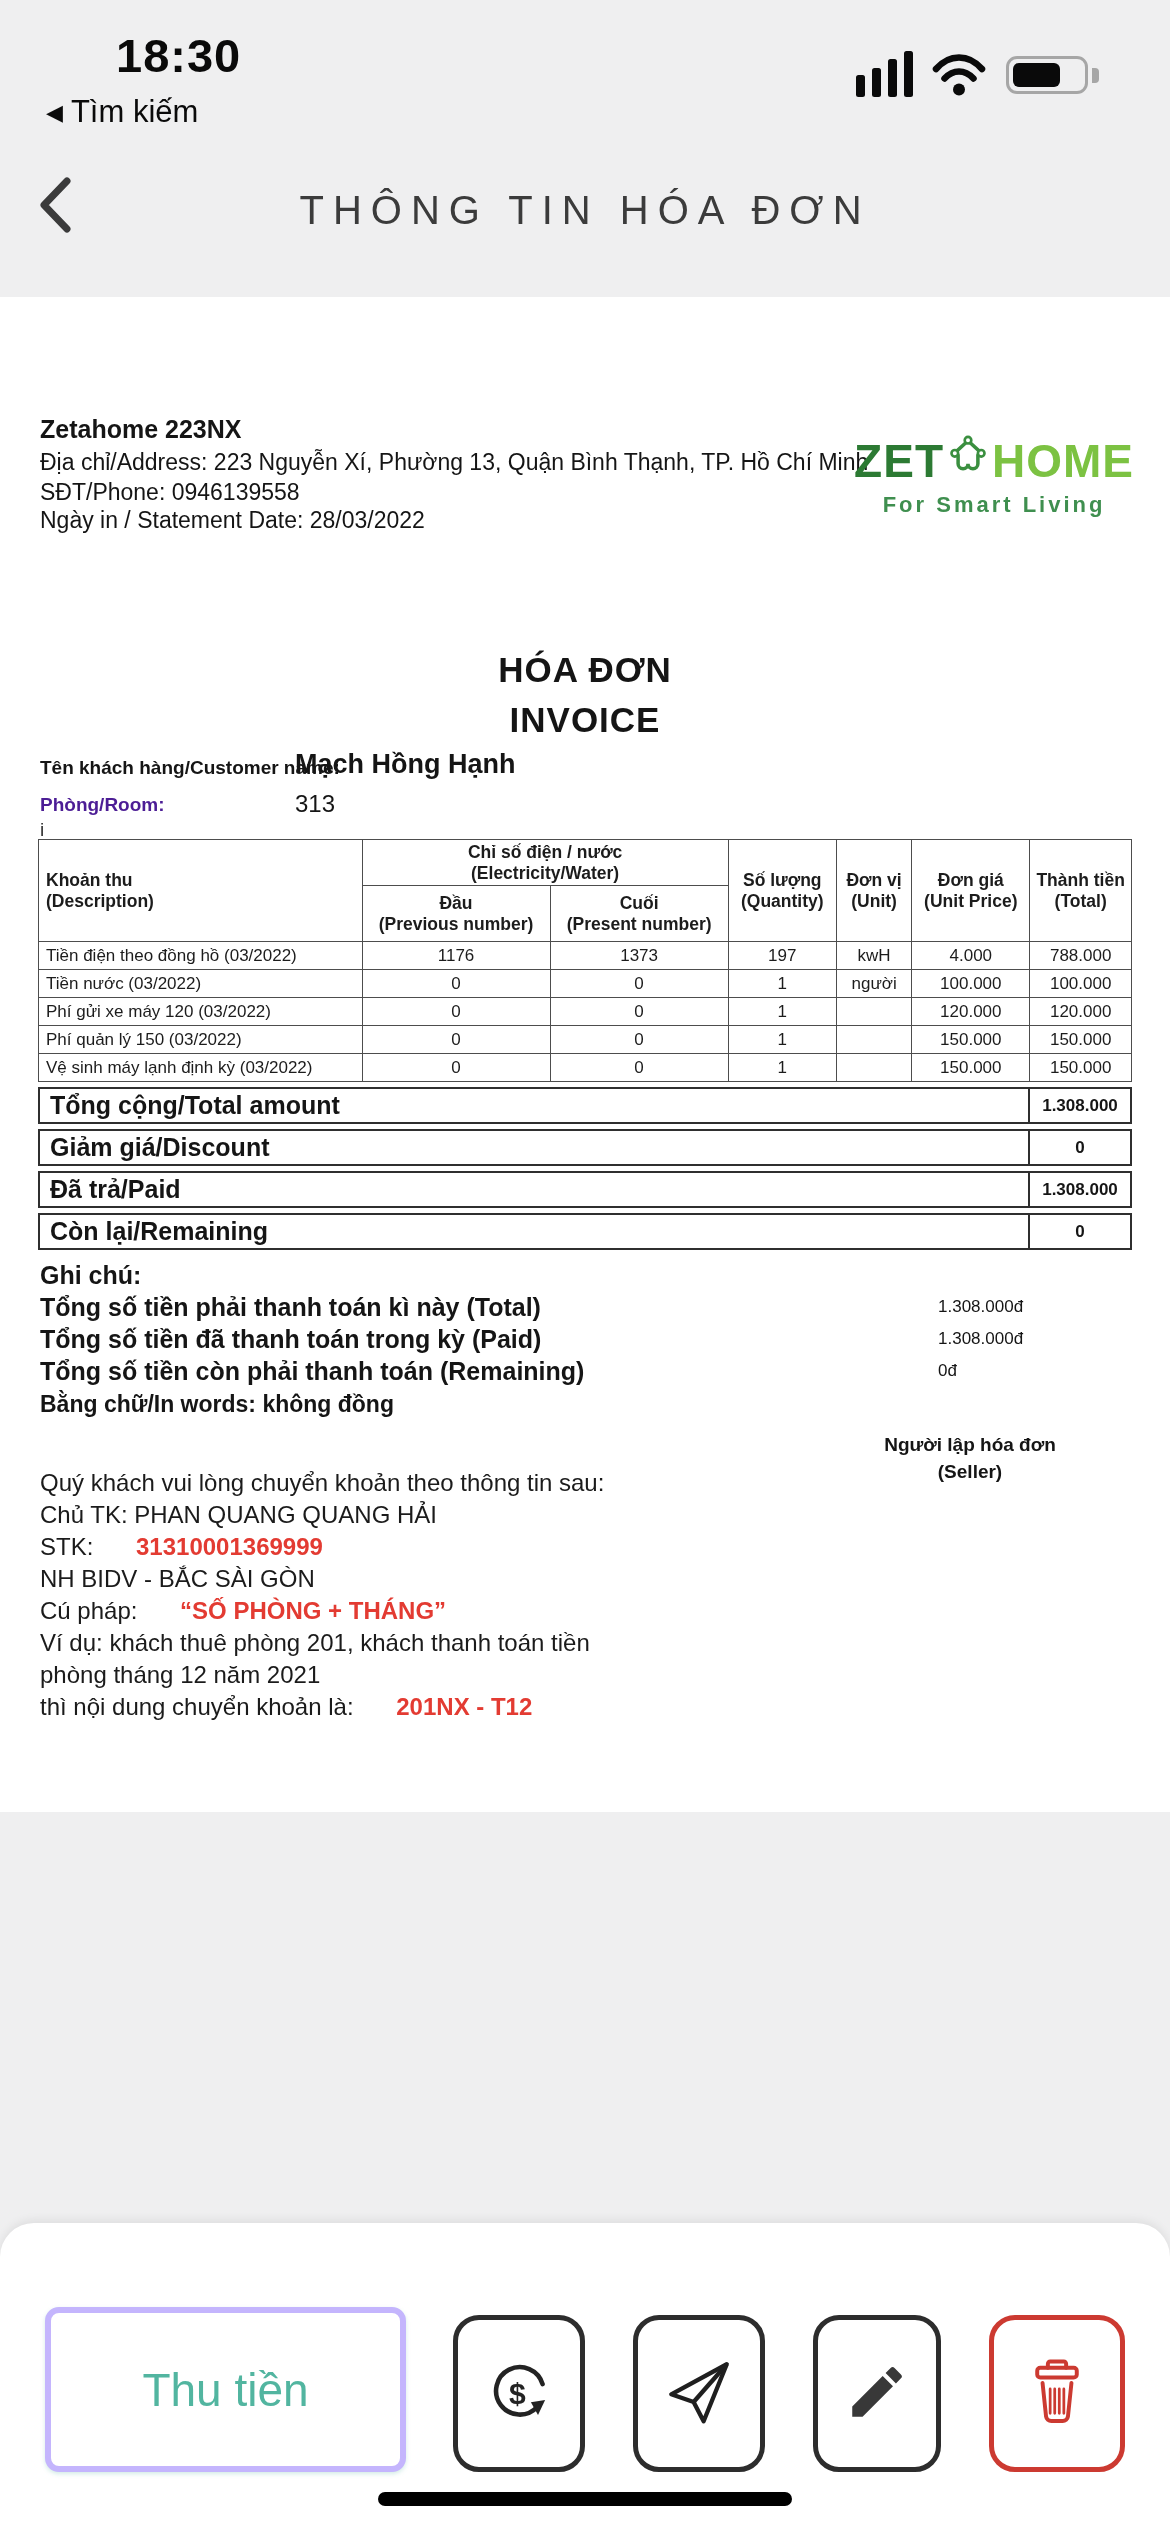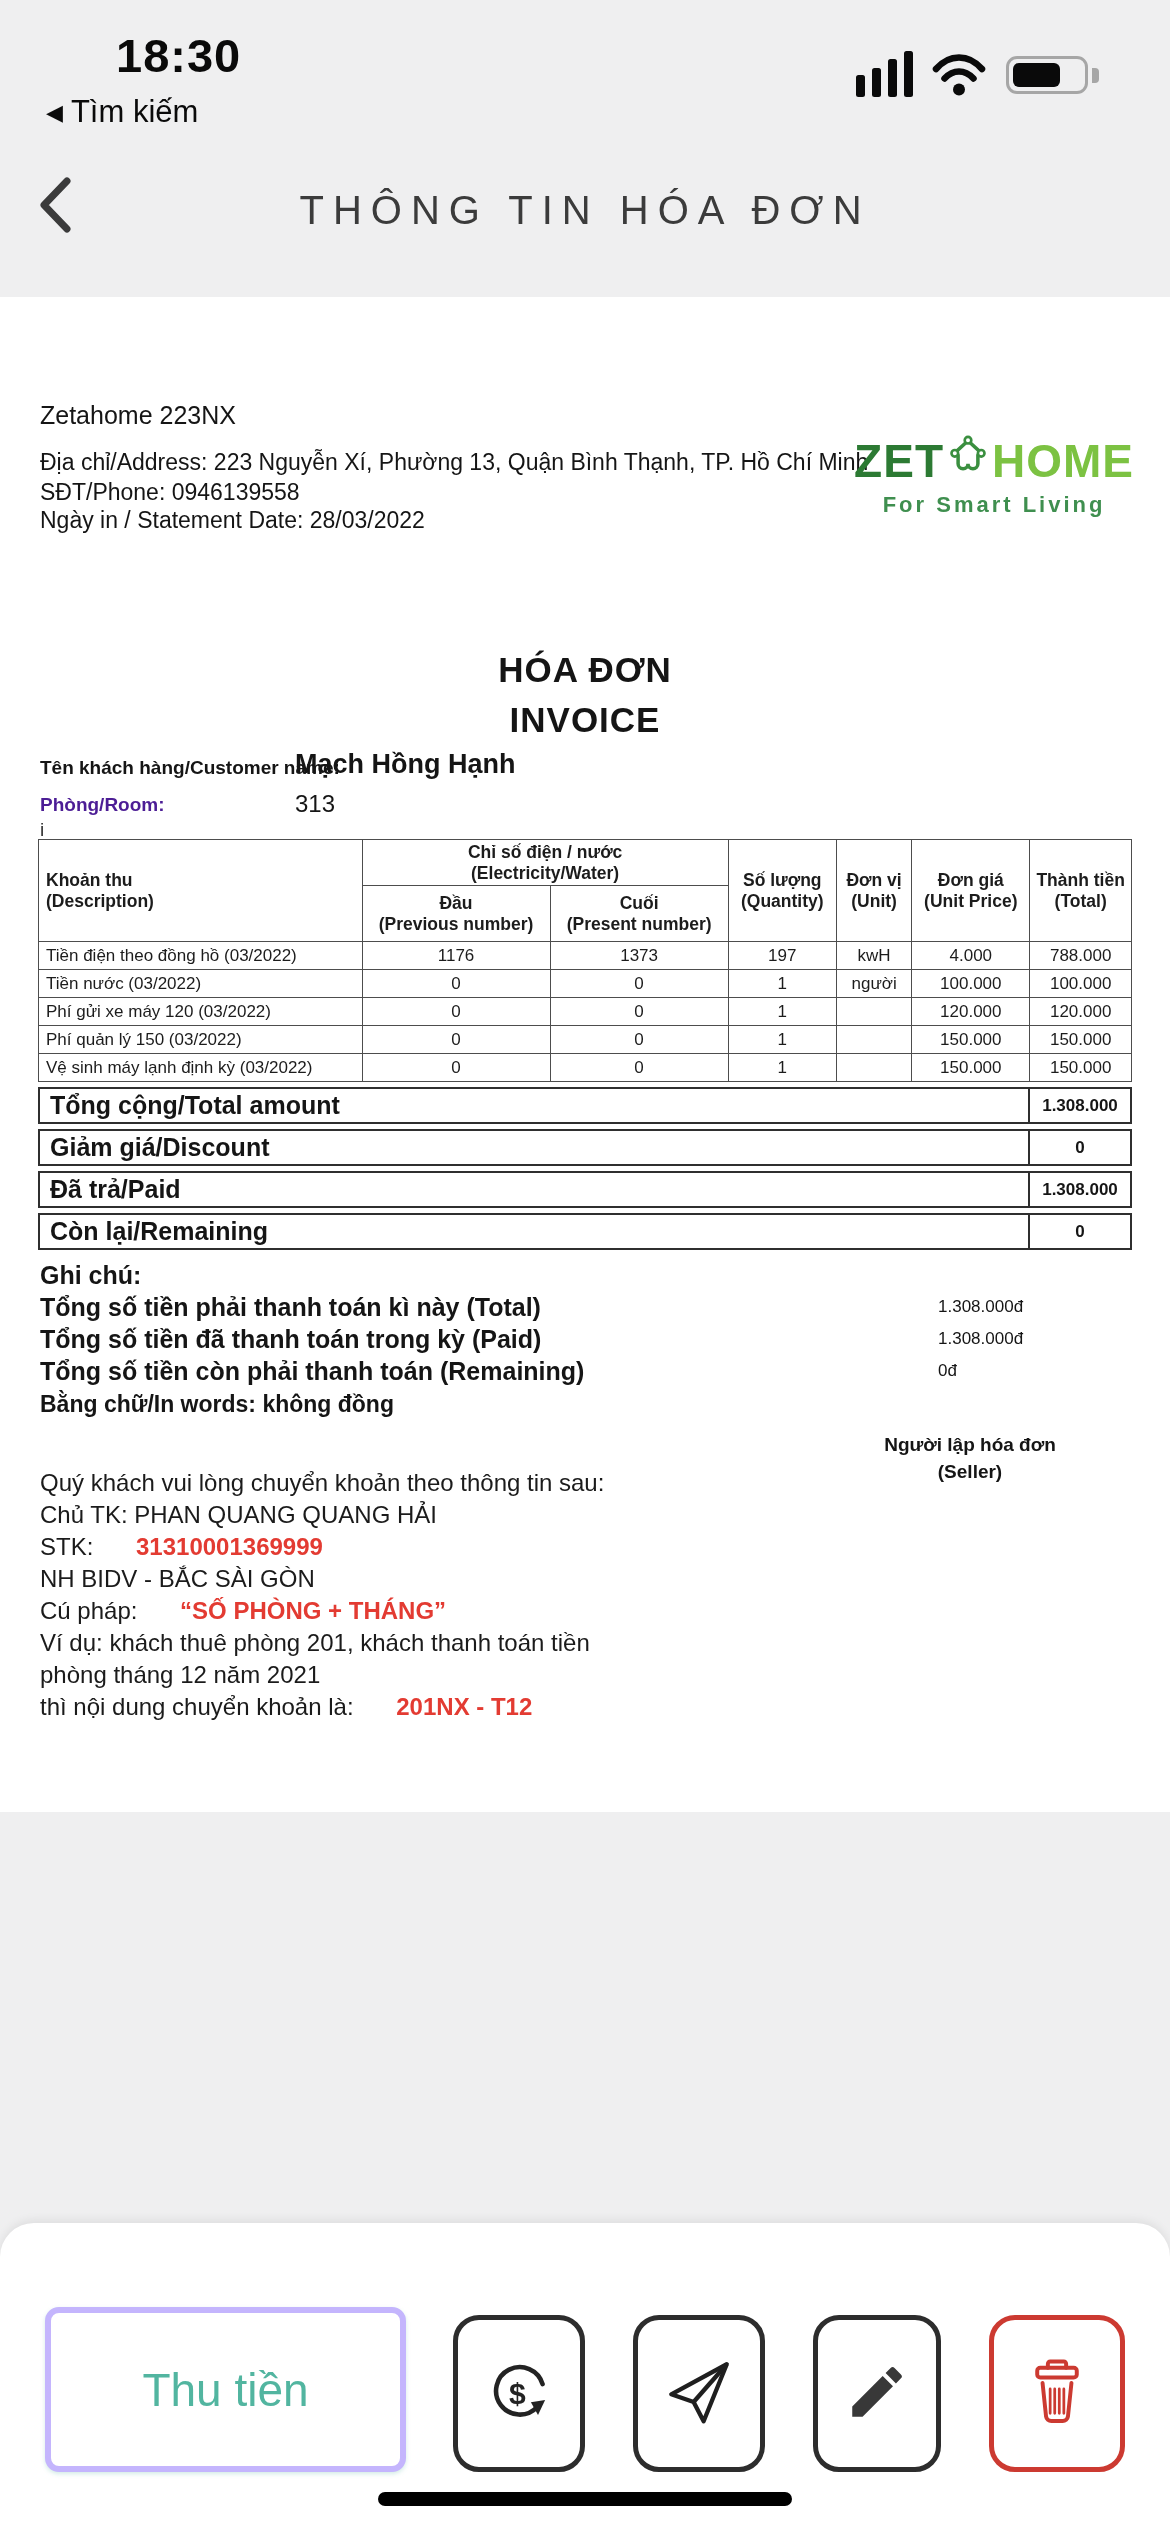--- a/index.html
+++ b/index.html
@@ -23,21 +23,21 @@
   .battery-nub{left:1092px;top:68px;width:7px;height:15px;background:#a6a6a6;border-radius:0 4px 4px 0;}
 
   
   .nav-back{left:34px;top:174px;width:44px;height:62px;cursor:pointer;}
   .nav-title{left:0;top:188px;width:1170px;text-align:center;font-size:40px;font-weight:400;
              letter-spacing:9px;color:#3b3b3b;}
 
   
   .doc{left:0;top:297px;width:1170px;height:1515px;background:#ffffff;font-size:23px;color:#151515;}
 
-  .co-name{left:40px;top:104px;font-size:25px;font-weight:400;}
+  .co-name{left:40px;top:118px;font-size:25px;font-weight:700;}
   .co-line1{left:40px;top:152px;}
   .co-line2{left:40px;top:182px;}
   .co-line3{left:40px;top:210px;}
 
   .logo{right:36px;top:136px;text-align:center;}
   .logo-row{display:flex;align-items:center;font-weight:800;font-size:46px;letter-spacing:1px;}
   .logo-zet{color:#2c7a33;}
   .logo-home{color:#7cc242;}
   .logo-tag{margin-top:4px;font-size:22px;font-weight:700;letter-spacing:3px;color:#3f8f4f;}
 

